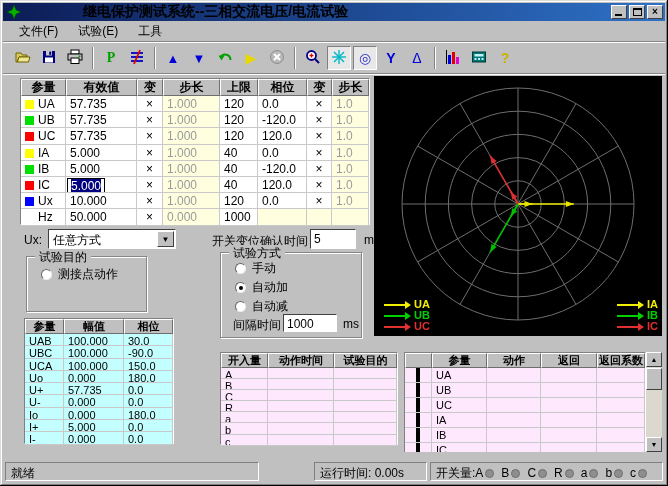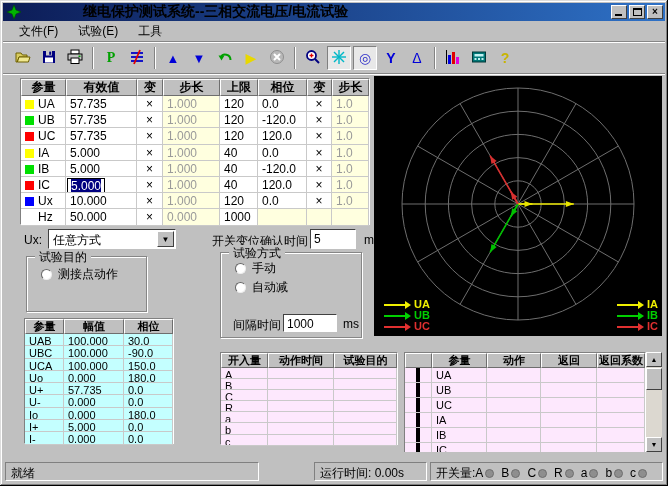--- a/index.html
+++ b/index.html
@@ -382,20 +382,24 @@
         </div>
       </div>
   </div>
 
   <div class="group" style="left:220px;top:252px;width:142px;height:86px;">
     <span class="group-title">试验方式</span>
     <div id="mode-options" style="padding-top:6px;">
         <div class="radio-row">
           <span class="radio"></span>
           <span class="radio-label">手动</span>
+        </div>
+        <div class="radio-row">
+          <span class="radio on"></span>
+          <span class="radio-label">自动加</span>
         </div>
         <div class="radio-row">
           <span class="radio"></span>
           <span class="radio-label">自动减</span>
         </div>
       </div>
     <span class="lbl" style="left:12px;top:64px;">间隔时间</span>
     <div class="inputbox" style="left:62px;top:61px;width:54px;height:18px;">1000</div>
     <span class="lbl" style="left:122px;top:64px;">ms</span>
   </div>

